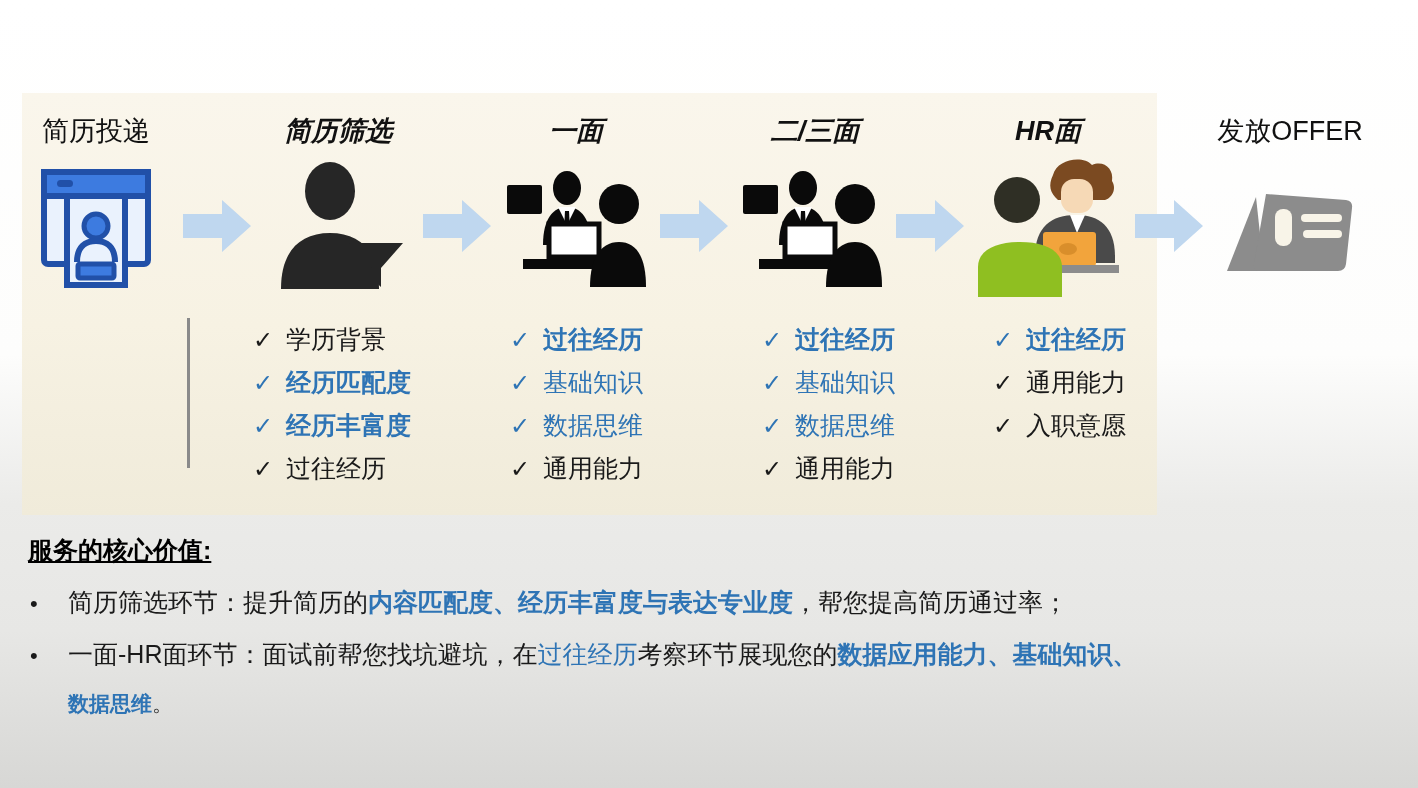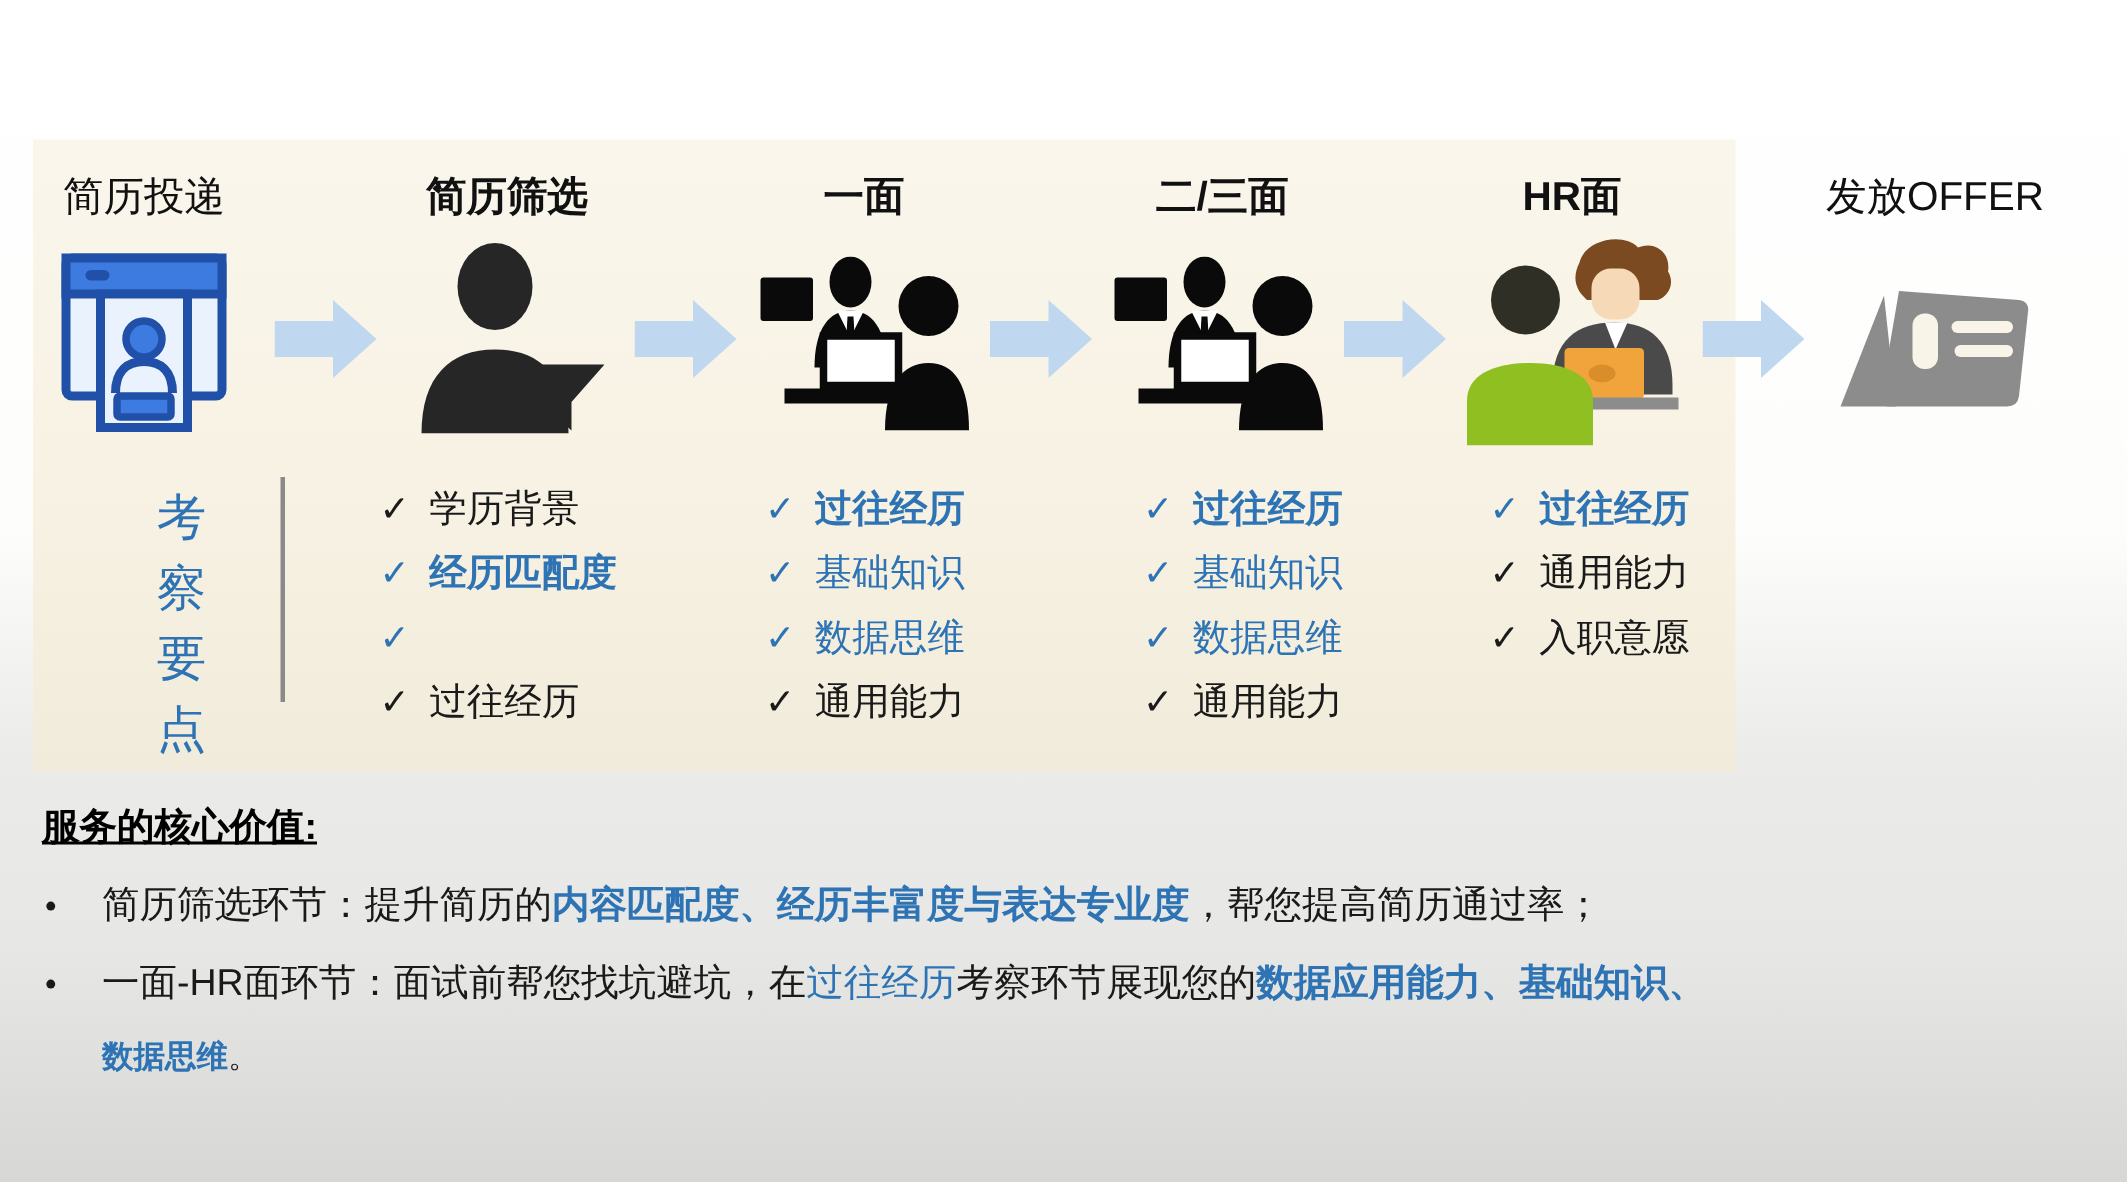--- a/index.html
+++ b/index.html
@@ -15,21 +15,21 @@
   .page-title { position:absolute; left:28px; top:14px; font-size:35px; font-weight:700; white-space:nowrap; letter-spacing:1px; }
   .title-blue { color:#2E74B5; }
   .title-red  { color:#C00000; }
 
   
   .flow-panel {
     position:absolute; left:22px; top:93px; width:1135px; height:422px;
     background:linear-gradient(180deg,#FAF6EC 0%,#F7F2E3 55%,#F0EBDA 100%);
   }
   .stage-label { position:absolute; top:20px; width:260px; text-align:center; font-size:27px; color:#111; white-space:nowrap; }
-  .st-bold   { font-weight:700; }
+  .st-bold   { font-weight:700;font-style:italic; }
   .st-normal { font-weight:400; }
   .icon-box  { position:absolute; }
   .flow-arrow { position:absolute; top:107px; }
 
   
   .axis-label {
     position:absolute; left:80px; top:228px; width:38px;
     font-size:33px; line-height:47px; color:#2E74B5; text-align:center;
     word-break:break-all; font-weight:400;
   }
@@ -153,34 +153,34 @@
       <svg width="68" height="52" viewBox="0 0 68 52">
           <polygon points="0,14 39,14 39,0 68,26 39,52 39,38 0,38" fill="#BFD7EF"></polygon>
         </svg>
     </div>
     <div class="flow-arrow" style="left:1113px">
       <svg width="68" height="52" viewBox="0 0 68 52">
           <polygon points="0,14 39,14 39,0 68,26 39,52 39,38 0,38" fill="#BFD7EF"></polygon>
         </svg>
     </div>
 
-    <div class="axis-label">考察要点</div>
     <div class="axis-divider"></div>
 
     <div class="check-col" style="left:231px">
       <div class="check-row st-black">
         <span class="check-mark">✓</span>
         <span>学历背景</span>
         </div>
       <div class="check-row st-blue-bold">
         <span class="check-mark">✓</span>
         <span>经历匹配度</span>
         </div>
       <div class="check-row st-blue-bold">
         <span class="check-mark">✓</span>
+        <span>经历丰富度</span>
         </div>
       <div class="check-row st-black">
         <span class="check-mark">✓</span>
         <span>过往经历</span>
         </div>
     </div>
 
     <div class="check-col" style="left:488px">
       <div class="check-row st-blue-bold">
         <span class="check-mark">✓</span>

